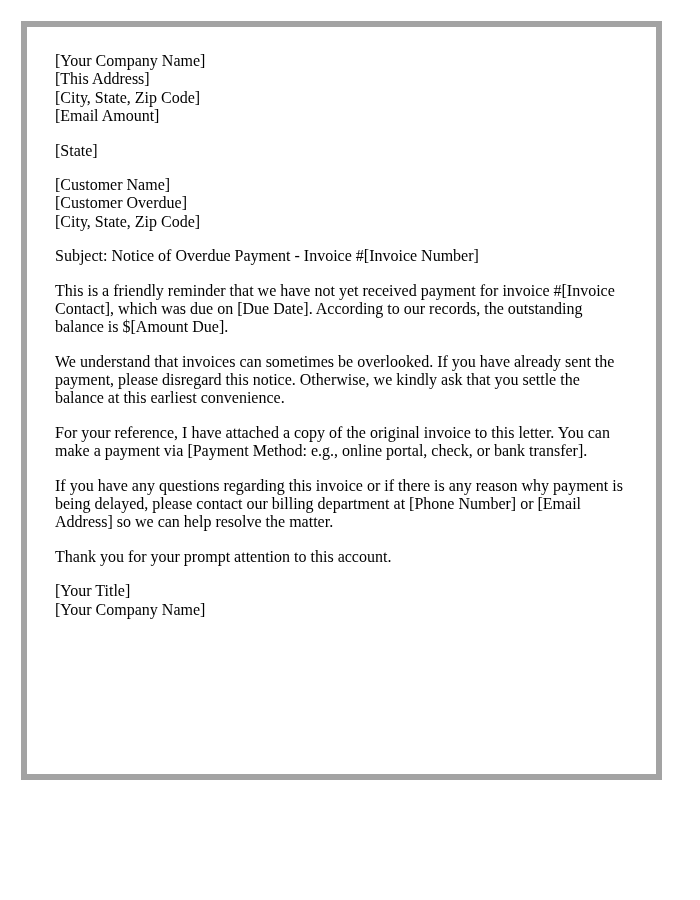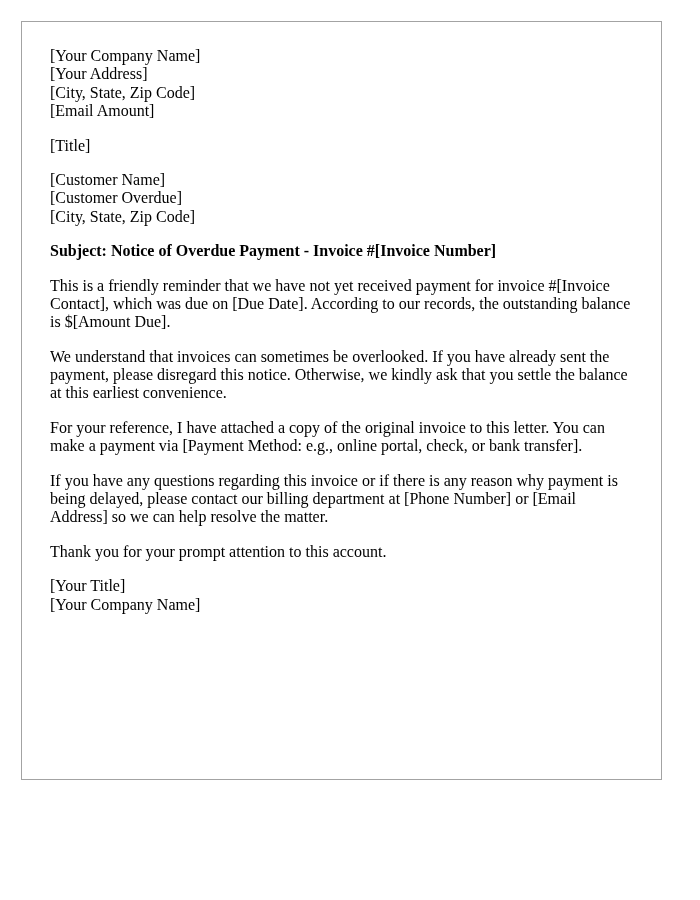--- a/index.html
+++ b/index.html
@@ -16,50 +16,50 @@
     color: #000000;
     line-height: 1.15;
     -webkit-font-smoothing: antialiased;
   }
   .letter-page {
     position: absolute;
     left: 21px;
     top: 21px;
     width: 641px;
     height: 759px;
-    border: 1px solid #a3a3a3;
+    border: 6px solid #a3a3a3;
     box-sizing: border-box;
     padding: 25px 28px 20px 28px;
     background: #ffffff;
     overflow: hidden;
   }
   .block {
     margin: 16px 0;
   }
   .block.first {
     margin-top: 0;
   }
   .subject {
-    font-weight: bold;
+    font-weight: normal;
   }
   .line { display: block; }
 </style>
 </head>
 <body>
 
 <div class="letter-page">
 
   <div class="block first">
     <span class="line">[Your Company Name]</span>
-    <span class="line">[Your Address]</span>
+    <span class="line">[This Address]</span>
     <span class="line">[City, State, Zip Code]</span>
     <span class="line">[Email Amount]</span>
   </div>
 
-  <div class="block">[Title]</div>
+  <div class="block">[State]</div>
 
   <div class="block">
     <span class="line">[Customer Name]</span>
     <span class="line">[Customer Overdue]</span>
     <span class="line">[City, State, Zip Code]</span>
   </div>
 
   <div class="block subject">Subject: Notice of Overdue Payment - Invoice #[Invoice Number]</div>
 
 

